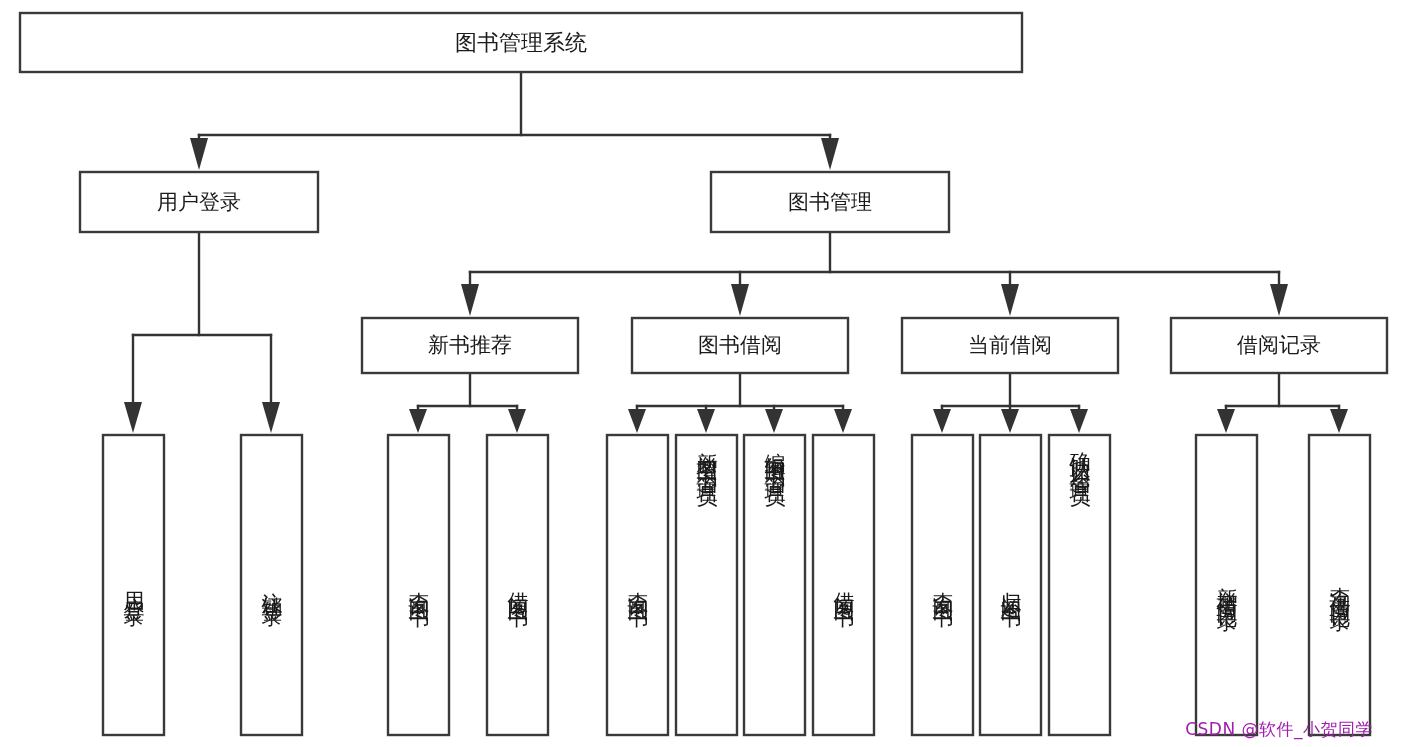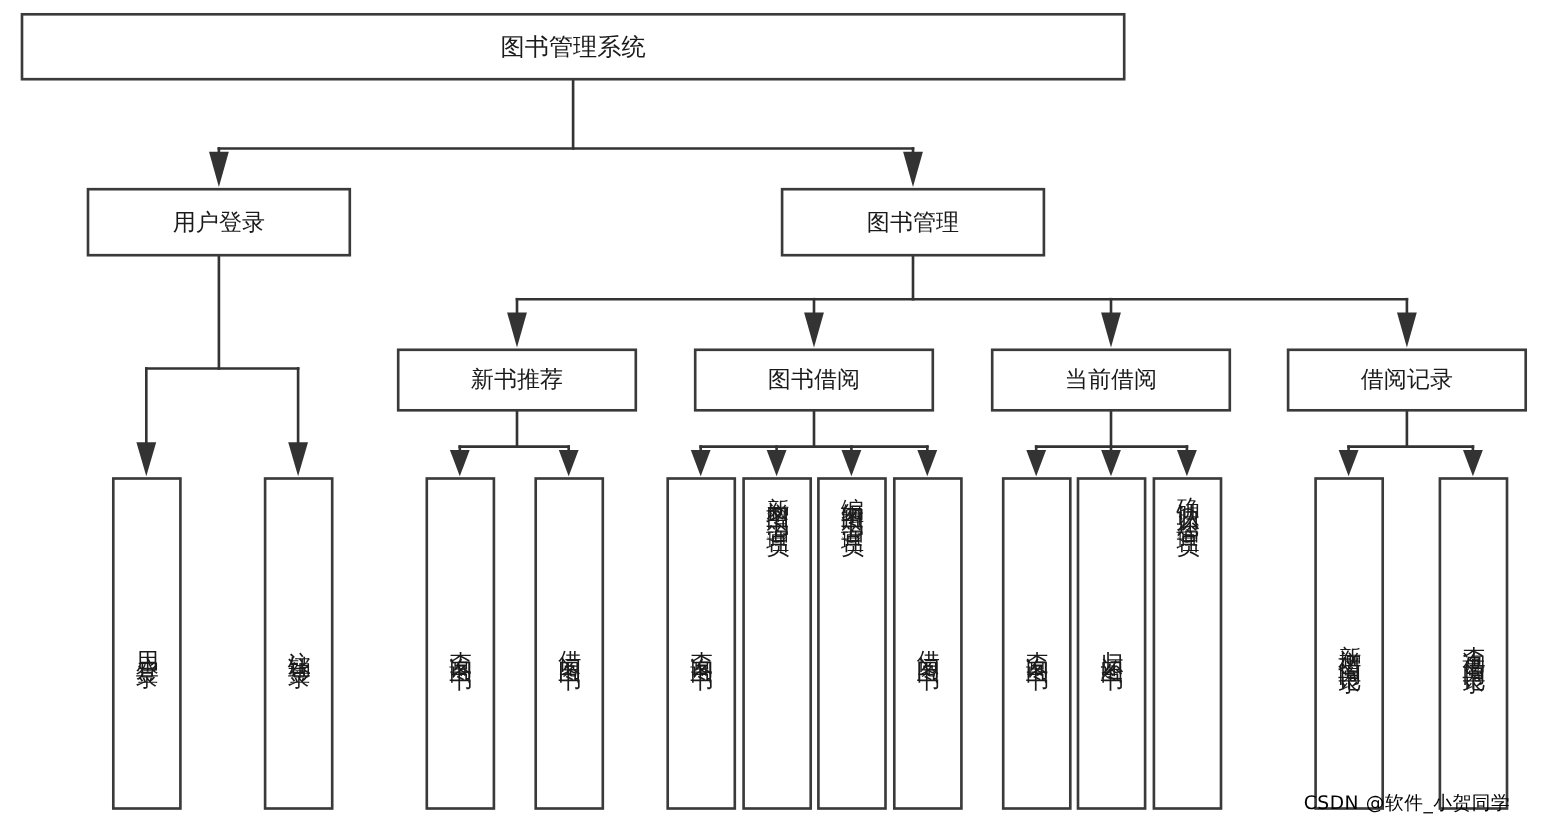--- a/index.html
+++ b/index.html
@@ -68,21 +68,21 @@
     color: #1a1a1a;
     letter-spacing: 5px;
     white-space: nowrap;
   }
   .watermark {
     position: absolute;
     right: 8px;
     bottom: 6px;
     font-family: "DejaVu Sans", "Liberation Sans", sans-serif;
     font-size: 17px;
-    color: #000000;
+    color: #a21caf;
     white-space: nowrap;
     letter-spacing: 0.5px;
   }
 </style>
 </head>
 <body>
 
 <div id="diagram-root">
 
   <svg class="diagram" viewBox="0 0 1405 747">

